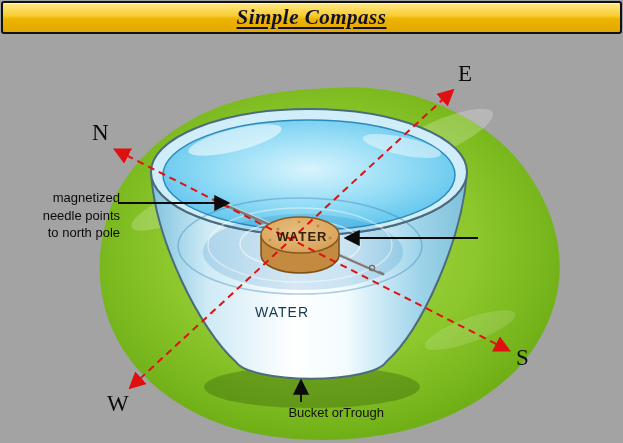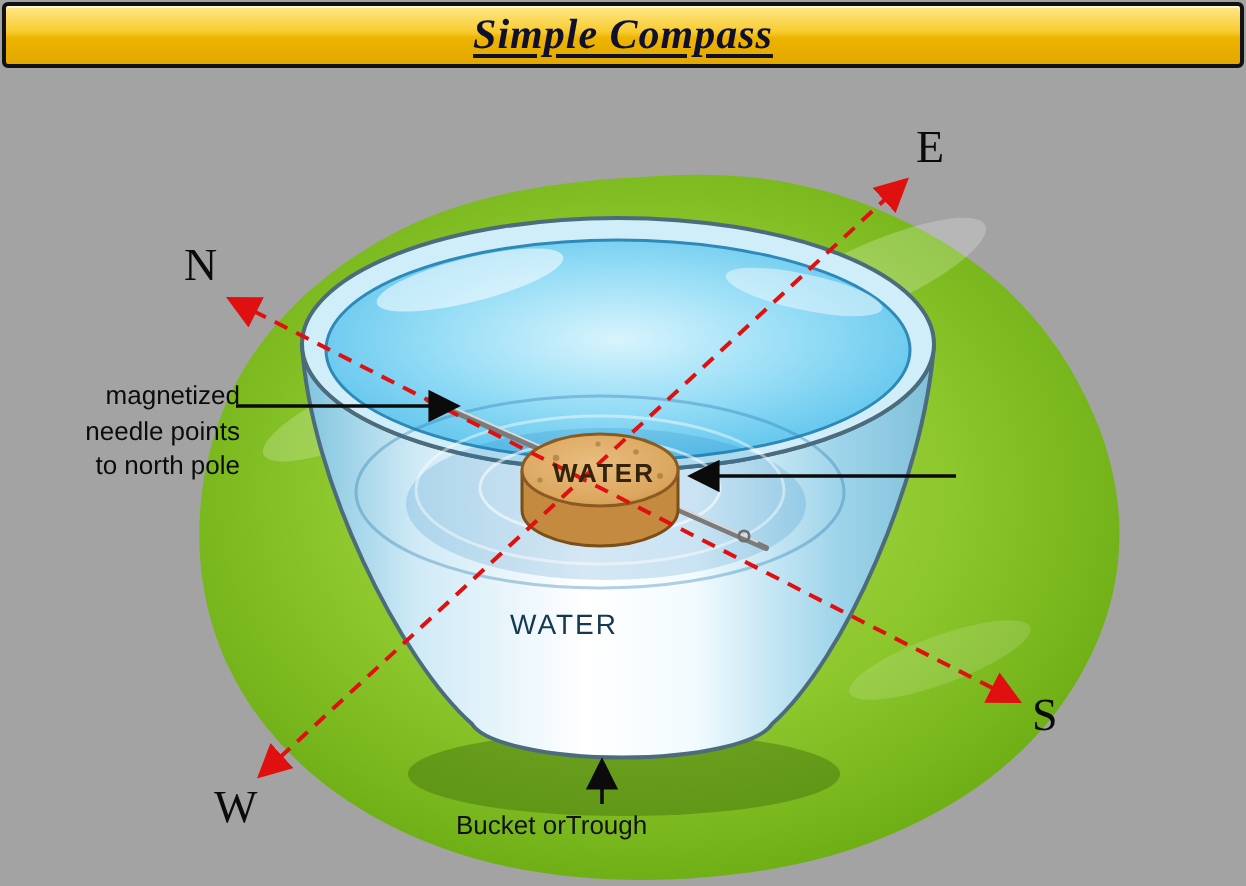--- a/index.html
+++ b/index.html
@@ -25,21 +25,21 @@
   
   .ov{position:absolute;z-index:2;color:#111;}
   .cardinal{font-family:"Liberation Serif",serif;font-size:23px;color:#0b0b0b;}
   .note{font-size:13px;line-height:1.35;text-align:center;white-space:pre-line;color:#0b0b0b;}
   #n-label{left:92px;top:120px;}
   #e-label{left:458px;top:61px;}
   #s-label{left:516px;top:345px;}
   #w-label{left:107px;top:391px;}
   #left-note{left:6px;top:189px;width:114px;text-align:right;}
   #right-note{left:487px;top:205px;width:126px;}
-  #bottom-note{left:228px;top:405px;width:156px;text-align:left;font-size:13px;}
+  #bottom-note{left:228px;top:405px;width:156px;text-align:right;font-size:13px;}
   #cork-label{left:266px;top:229px;width:72px;text-align:center;font-size:13px;
     letter-spacing:1px;color:#33230d;font-weight:bold;}
   #water-label{left:255px;top:304px;width:82px;text-align:left;font-size:14px;
     letter-spacing:1px;color:#14384e;}
 </style>
 </head>
 <body>
 
 <div id="stage">
 

